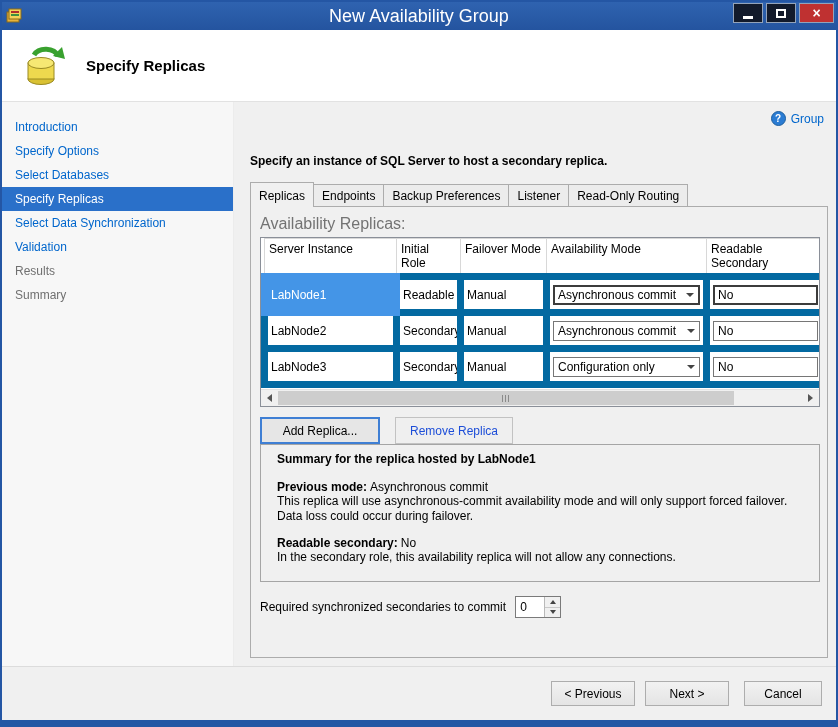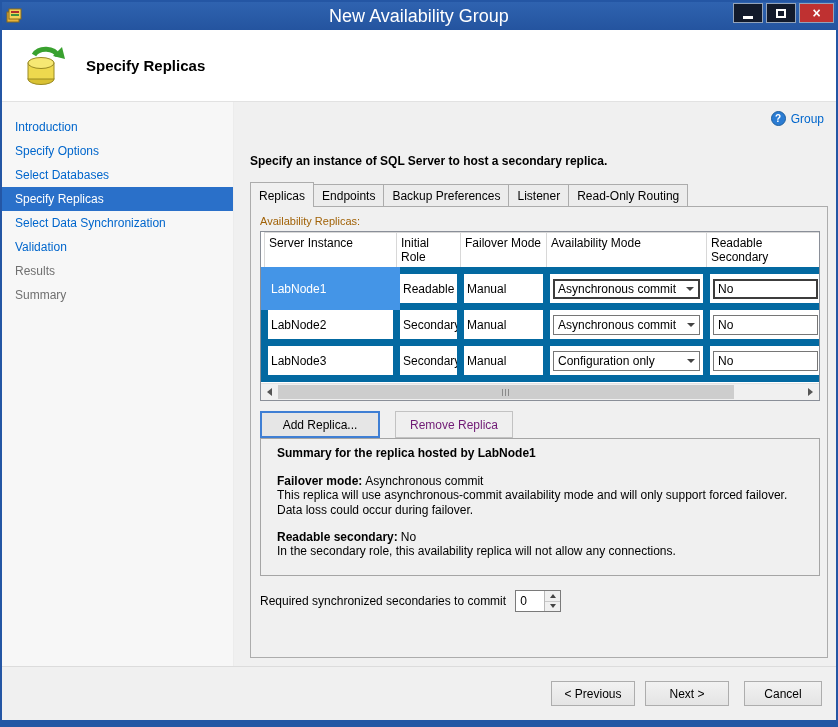--- a/index.html
+++ b/index.html
@@ -89,21 +89,21 @@
     background: #f0f0f0; margin-top: 0; padding-top: 6px;
     margin-bottom: -1px; position: relative; z-index: 3;
   }
 
   .tab-panel {
     border: 1px solid #acacac; background: #f0f0f0;
     width: 578px; height: 452px;
     padding: 8px 9px; position: relative; z-index: 1;
   }
 
-  .replicas-label { font-size: 11px; color: #a16207; }
+  .replicas-label { font-size: 16px; color: #737373; }
 
   
   .grid {
     margin-top: 4px; width: 560px; height: 170px;
     border: 1px solid #8a8f98; background: #fff;
     display: flex; flex-direction: column; overflow: hidden;
   }
   table.replicas { border-collapse: collapse; table-layout: fixed; width: 560px; font-size: 12px; }
   table.replicas th {
     font-weight: normal; text-align: left; vertical-align: top;
@@ -147,21 +147,21 @@
   .grip { width: 1px; height: 7px; background: #8a8a8a; }
 
   
   .btn-row { margin-top: 10px; display: flex; gap: 15px; }
   .btn {
     font-size: 12px; height: 27px; padding: 0 14px;
     background: #e3e3e3; border: 1px solid #adadad; cursor: pointer;
     font-family: "Liberation Sans", sans-serif;
   }
   .btn.add { border: 2px solid #3f7fd4; background: #e6e6e6; min-width: 120px; }
-  .btn.disabled { color: #701a75; background: #efefef; border-color: #c2c2c2; cursor: default; min-width: 108px; }
+  .btn.disabled { color: #1d4ed8; background: #efefef; border-color: #c2c2c2; cursor: default; min-width: 108px; }
 
   
   .summary-box {
     margin-top: 0; width: 560px; height: 138px;
     border: 1px solid #a5a5a5; background: #f0f0f0;
     padding: 7px 16px; font-size: 12px; color: #000; overflow: hidden;
   }
   .sum-title { font-weight: bold; margin-bottom: 14px; }
   .sum-lbl { font-weight: bold; }
   .sum-val { margin-left: 3px; }
@@ -354,21 +354,21 @@
         </div>
 
         <div class="btn-row">
           <button class="btn add">Add Replica...</button>
           <button class="btn disabled">Remove Replica</button>
         </div>
 
         <div class="summary-box">
           <div class="sum-title">Summary for the replica hosted by LabNode1</div>
           <div>
-            <span class="sum-lbl">Failover mode:</span><span class="sum-val">Asynchronous commit</span>
+            <span class="sum-lbl">Previous mode:</span><span class="sum-val">Asynchronous commit</span>
           </div>
           <div class="sum-desc">This replica will use asynchronous-commit availability mode and will only support forced failover. Data loss could occur during failover.</div>
           <div>
             <span class="sum-lbl">Readable secondary:</span><span class="sum-val">No</span>
           </div>
           <div class="sum-desc">In the secondary role, this availability replica will not allow any connections.</div>
         </div>
 
         <div class="spinner-row">
           <span>Required synchronized secondaries to commit</span>

